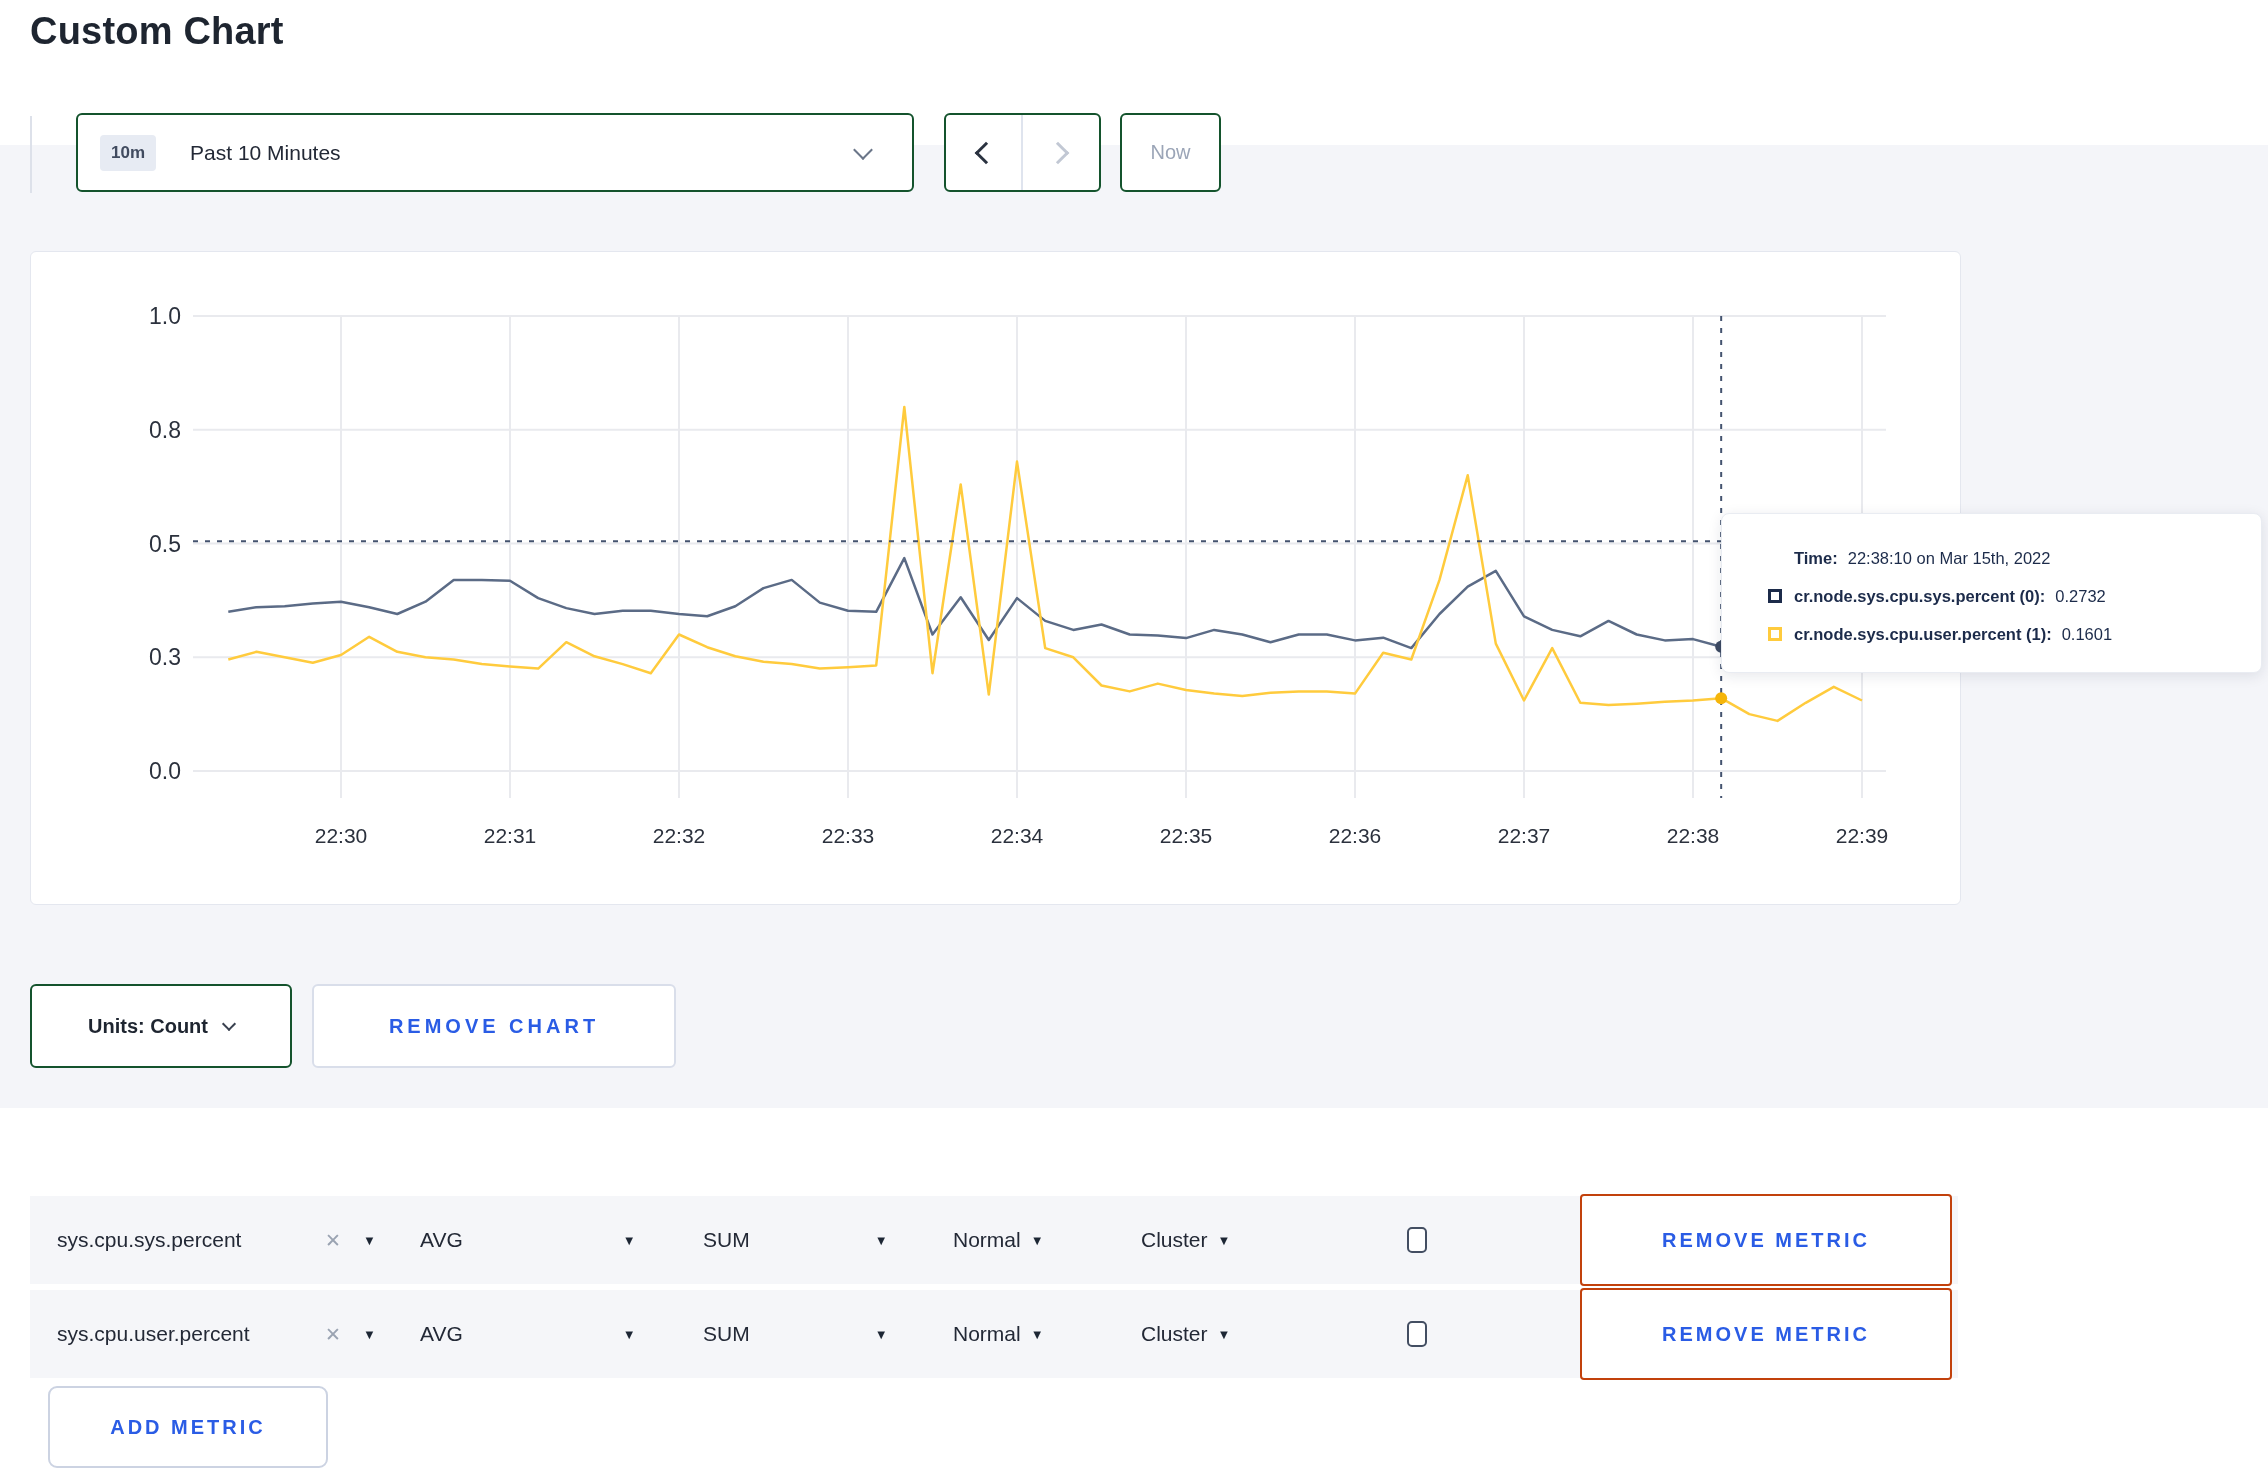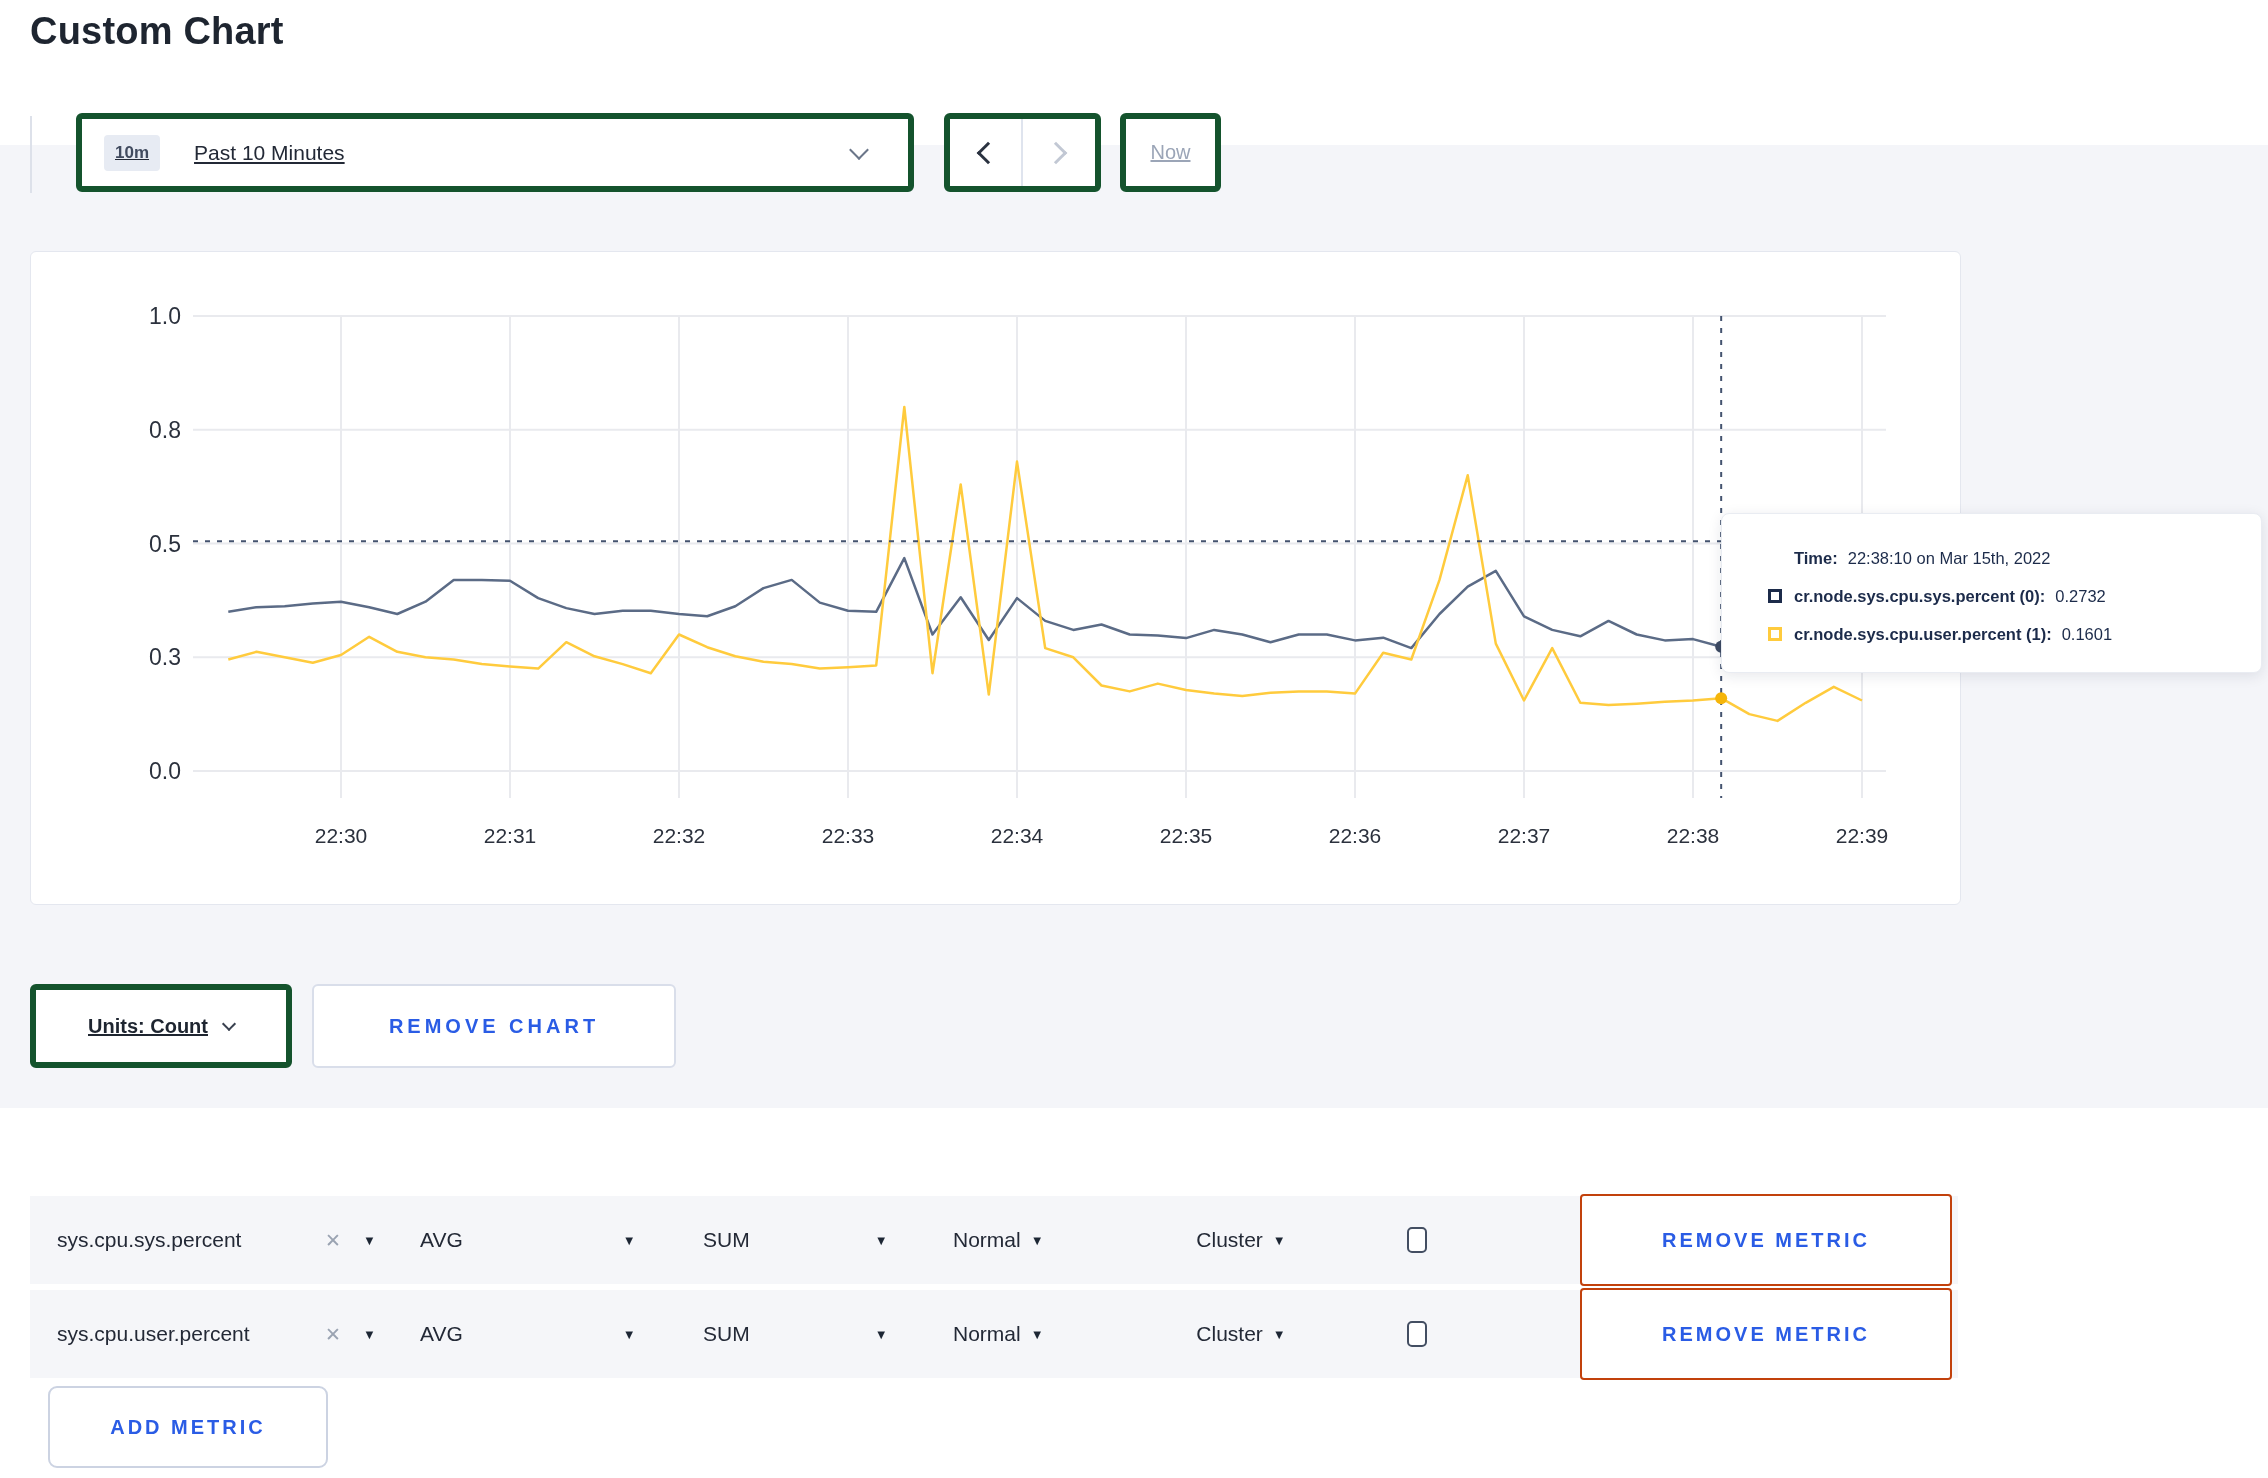--- a/index.html
+++ b/index.html
@@ -6,21 +6,21 @@
   html,body { background:#f4f5f9; }
   body { font-family:"Liberation Sans","DejaVu Sans",sans-serif; color:#232936; }
   #screen { position:relative; width:2268px; height:1478px; background:#f4f5f9; overflow:hidden; }
 
   
   .topbar { position:absolute; left:0; top:0; width:2268px; height:145px; background:#ffffff; }
   .page-title { position:absolute; left:30px; top:10px; font-size:38px; font-weight:600; color:#1e2530; letter-spacing:.2px; }
 
   
   .ctrl-divider { position:absolute; left:30px; top:116px; width:2px; height:77px; background:#dde1ea; }
-  .box { background:#fff; border:6px solid #14532d; border-radius:6px;text-decoration:underline; }
+  .box { background:#fff; border:2px solid #14532d; border-radius:6px; }
   .timesel { position:absolute; left:76px; top:113px; width:838px; height:79px; display:flex; align-items:center; cursor:pointer; }
   .timesel .badge { margin-left:22px; background:#e7ebf3; color:#414b5f; font-weight:700; font-size:17px; padding:8px 11px; border-radius:4px; }
   .timesel .lbl { margin-left:34px; font-size:21px; color:#232936; }
   .chev-down { width:14px; height:14px; border-right:2px solid #6b7689; border-bottom:2px solid #6b7689; transform:rotate(45deg); margin-left:auto; margin-right:42px; margin-top:-6px; }
   .arrow-group { position:absolute; left:944px; top:113px; width:157px; height:79px; display:flex; }
   .arrow-cell { width:50%; display:flex; align-items:center; justify-content:center; cursor:pointer; }
   .arrow-cell.left { border-right:2px solid #dfe4ee; }
   .chev { width:16px; height:16px; border-right:3px solid #2a3240; border-bottom:3px solid #2a3240; }
   .chev.prev { transform:rotate(135deg); margin-left:6px; }
   .chev.next { transform:rotate(-45deg); margin-right:6px; border-color:#c2c8d4; }
@@ -50,21 +50,21 @@
   .thead { position:absolute; left:30px; top:5px; width:1931px; height:83px; display:flex; align-items:center; font-size:16.5px; font-weight:600; letter-spacing:2.5px; color:#3d4a63; }
   .trow { position:absolute; left:30px; width:1928px; height:88px; background:#f5f6f9; display:flex; align-items:center; font-size:21px; color:#232936; }
   .trow.r0 { top:88px; } .trow.r1 { top:182px; }
   .c-name { width:390px; padding-left:27px; display:flex; align-items:center; }
   .c-name .mname { width:268px; }
   .c-x { color:#9aa3b2; font-size:19px; margin-left:0px; cursor:pointer; }
   .tri { font-size:13px; color:#1c2634; margin-left:22px; cursor:pointer; }
   .c-ds { width:283px; display:flex; align-items:center; } .c-ds .tri { margin-left:160px; }
   .c-ag { width:250px; display:flex; align-items:center; } .c-ag .tri { margin-left:125px; }
   .c-rt { width:188px; display:flex; align-items:center; } .c-rt .tri { margin-left:10px; }
-  .c-sc { width:200px; display:flex; align-items:center;justify-content:center; } .c-sc .tri { margin-left:10px; }
+  .c-sc { width:200px; display:flex; align-items:center; } .c-sc .tri { margin-left:10px; }
   .c-pn { width:192px; display:flex; align-items:center; }
   .checkbox { width:20px; height:26px; background:#fff; border:2px solid #434e62; border-radius:5px; margin-left:66px; cursor:pointer; }
   .h-name { width:390px; padding-left:38px; } .h-ds { width:283px; } .h-ag { width:250px; } .h-rt { width:188px; padding-left:15px; } .h-sc { width:200px; padding-left:30px; } .h-pn { width:192px; padding-left:13px; }
   .remove-metric { position:absolute; left:1550px; top:-2px; width:372px; height:92px; border:2px solid #c2410c; border-radius:4px; letter-spacing:3px; }
   .add-metric { position:absolute; left:48px; top:278px; width:280px; height:82px; border:2px solid #ccd3e2; border-radius:9px; letter-spacing:3px; }
 </style>
 </head>
 <body>
 
 <div id="screen">

